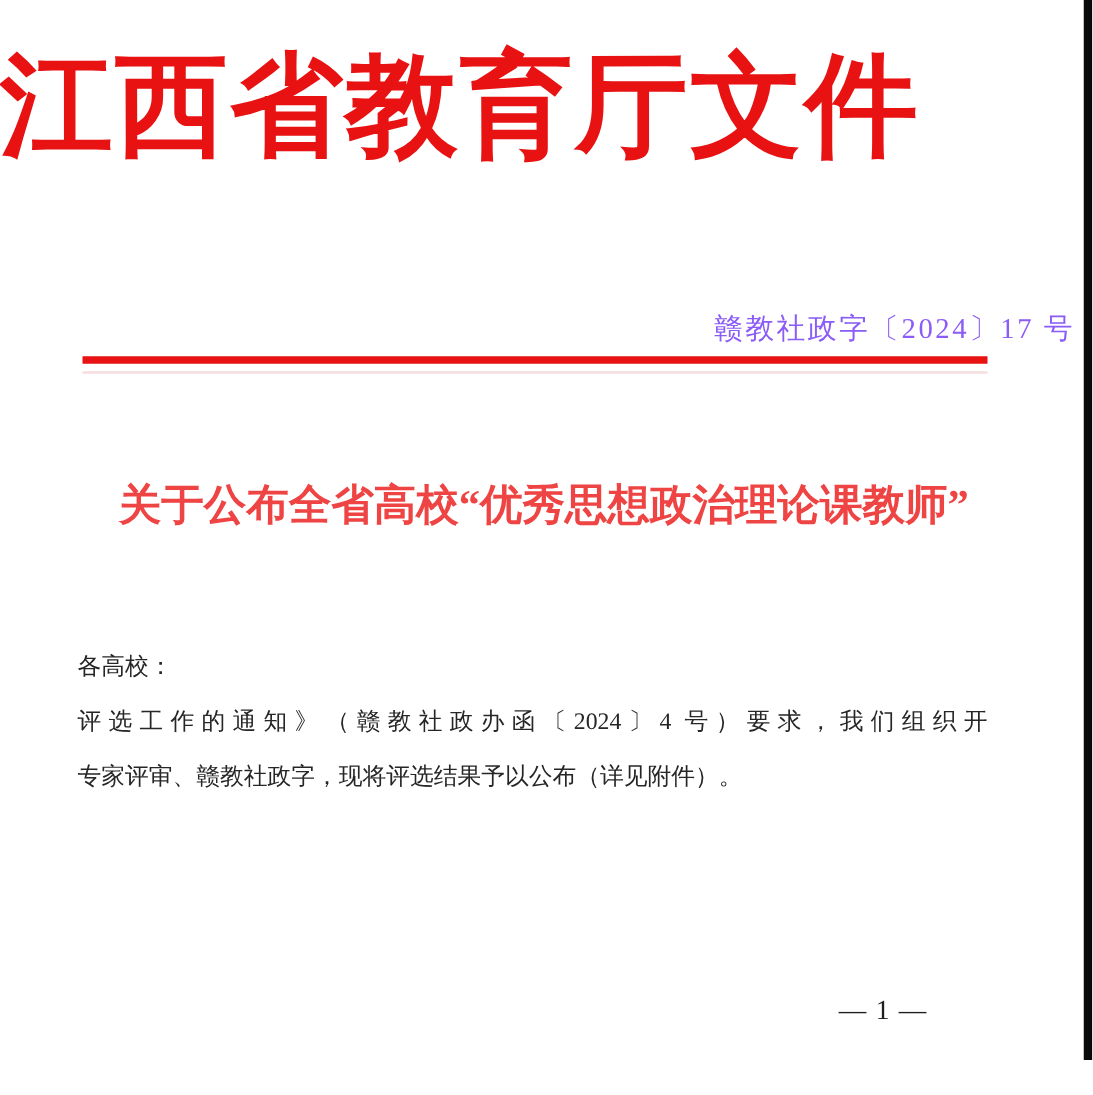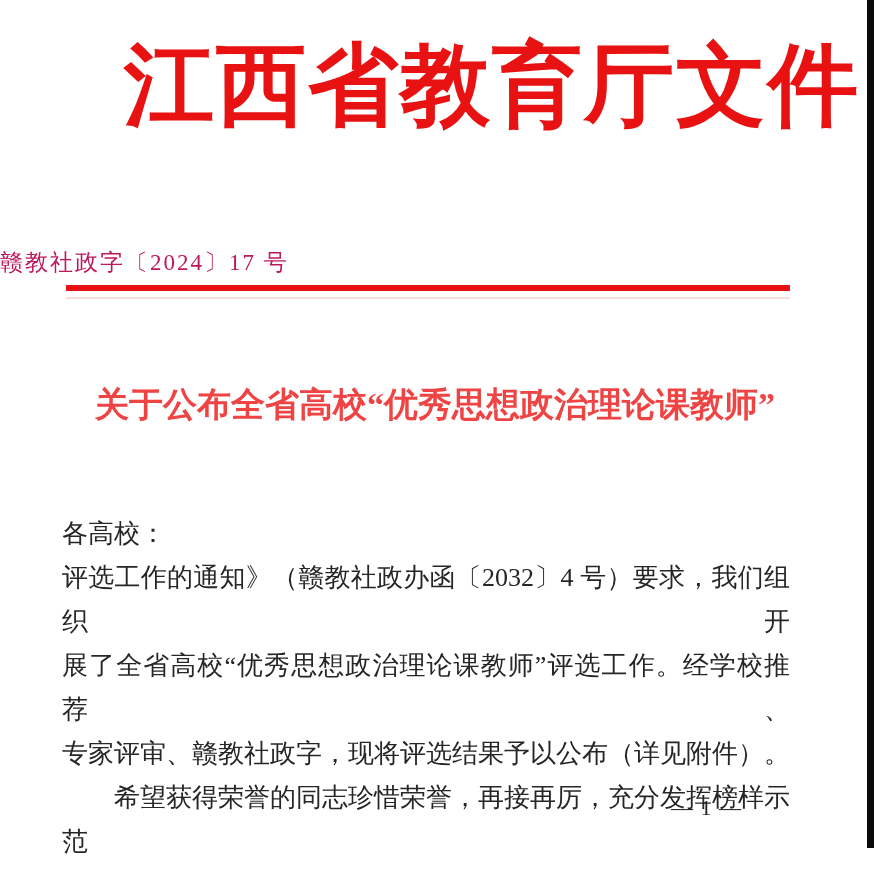--- a/index.html
+++ b/index.html
@@ -12,54 +12,54 @@
   .page{
     position:relative;
     width:874px;height:876px;
     background:#ffffff;
     overflow:hidden;
     font-family:"Liberation Serif","DejaVu Serif",serif;
     color:#222;
   }
   .letterhead{
     position:absolute;top:32px;left:0;width:860px;
-    text-align:right;
+    text-align:left;
     font-size:90px;line-height:108px;
     font-weight:bold;
     letter-spacing:2px;
     color:var(--accent-red);
     white-space:nowrap;
   }
   .doc-number{
     position:absolute;top:248px;left:0;width:860px;
-    text-align:left;
+    text-align:right;
     font-size:23px;line-height:30px;
     letter-spacing:2px;
-    color:#be185d;
+    color:#8b5cf6;
     white-space:nowrap;
   }
   .red-line{
     position:absolute;top:285px;left:66px;width:724px;height:6px;
     background:var(--accent-red);
   }
   .ghost-line{
     position:absolute;top:297px;left:66px;width:724px;height:2px;
     background:var(--ghost-line);
   }
   .title{
     position:absolute;top:377px;left:0;width:860px;margin:5px;
     text-align:center;
     font-size:34px;line-height:46px;
     font-weight:bold;
     color:#ef4444;
     white-space:nowrap;
   }
   .body-text{
     position:absolute;top:512px;left:62px;width:728px;
-    font-size:26px;line-height:44px;
+    font-size:19px;line-height:44px;
     color:#262626;
   }
   .body-text .line{min-height:44px;}
   .body-text .line.indent{text-indent:2em;}
   .body-text .line.fill{
     text-align:justify;
     text-align-last:justify;
   }
   .page-number{
     position:absolute;top:794px;right:132px;
@@ -85,23 +85,21 @@
   <div class="red-line"></div>
 
   <div class="ghost-line"></div>
 
   <h1 class="title">
     <div>关于公布全省高校“优秀思想政治理论课教师”</div>
   </h1>
 
   <div class="body-text">
     <div class="line">各高校：</div>
-    <div class="line fill">评选工作的通知》（赣教社政办函〔2032〕4 号）要求，我们组织开</div>
-    <div class="line fill">展了全省高校“优秀思想政治理论课教师”评选工作。经学校推荐、</div>
+    <div class="line fill">评选工作的通知》（赣教社政办函〔2024〕4 号）要求，我们组织开</div>
     <div class="line">专家评审、赣教社政字，现将评选结果予以公布（详见附件）。</div>
-    <div class="line indent fill">希望获得荣誉的同志珍惜荣誉，再接再厉，充分发挥榜样示范</div>
   </div>
 
   <div class="page-number">— 1 —</div>
 
   <div class="scan-edge"></div>
 
 </div>
 
 </body></html>

